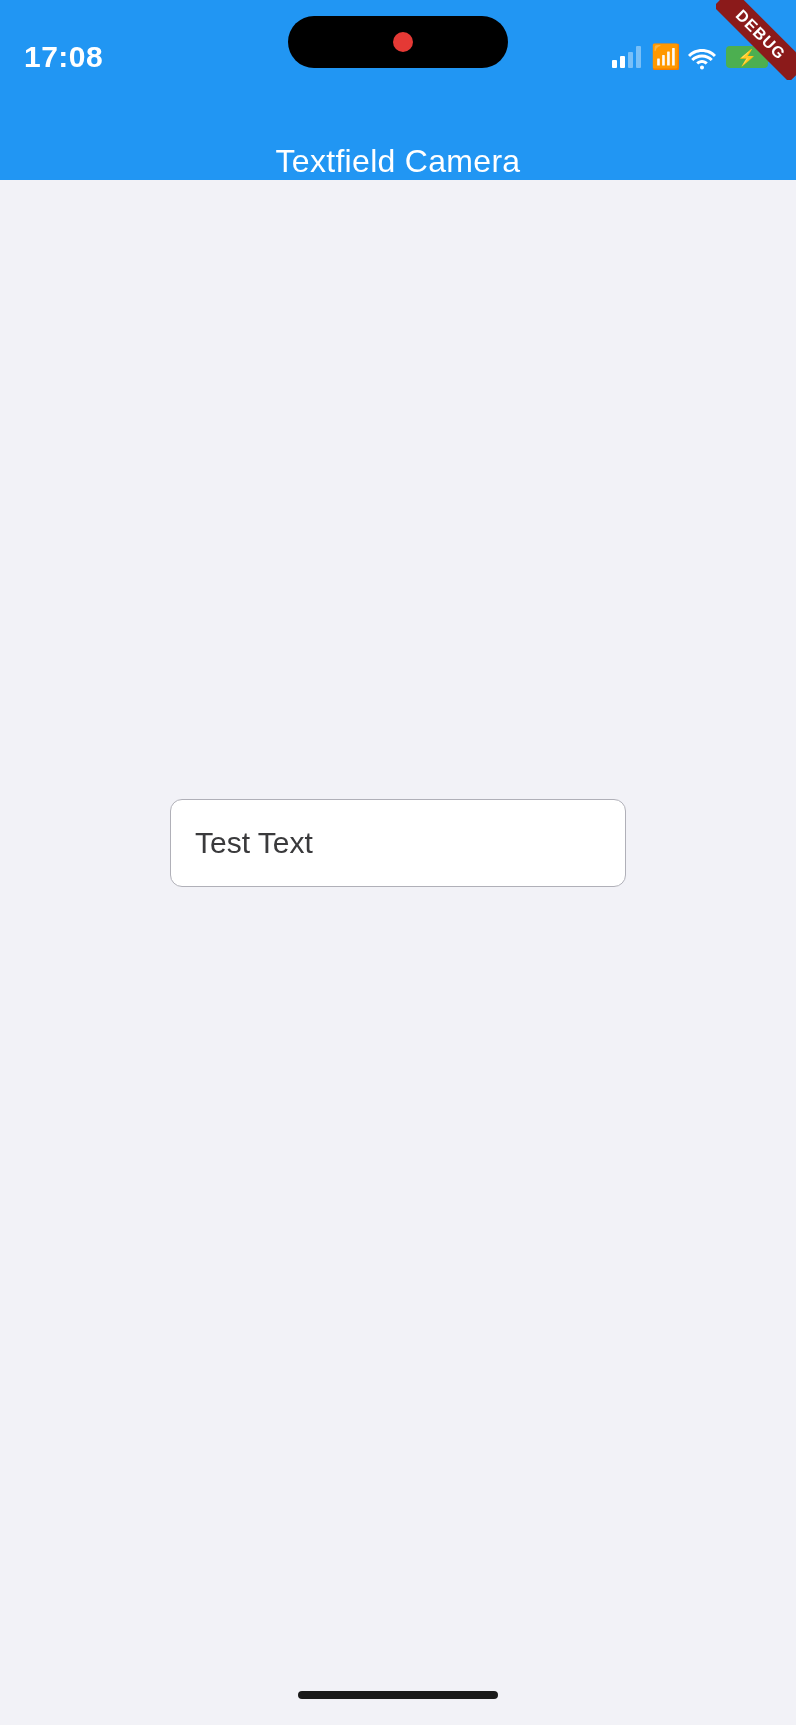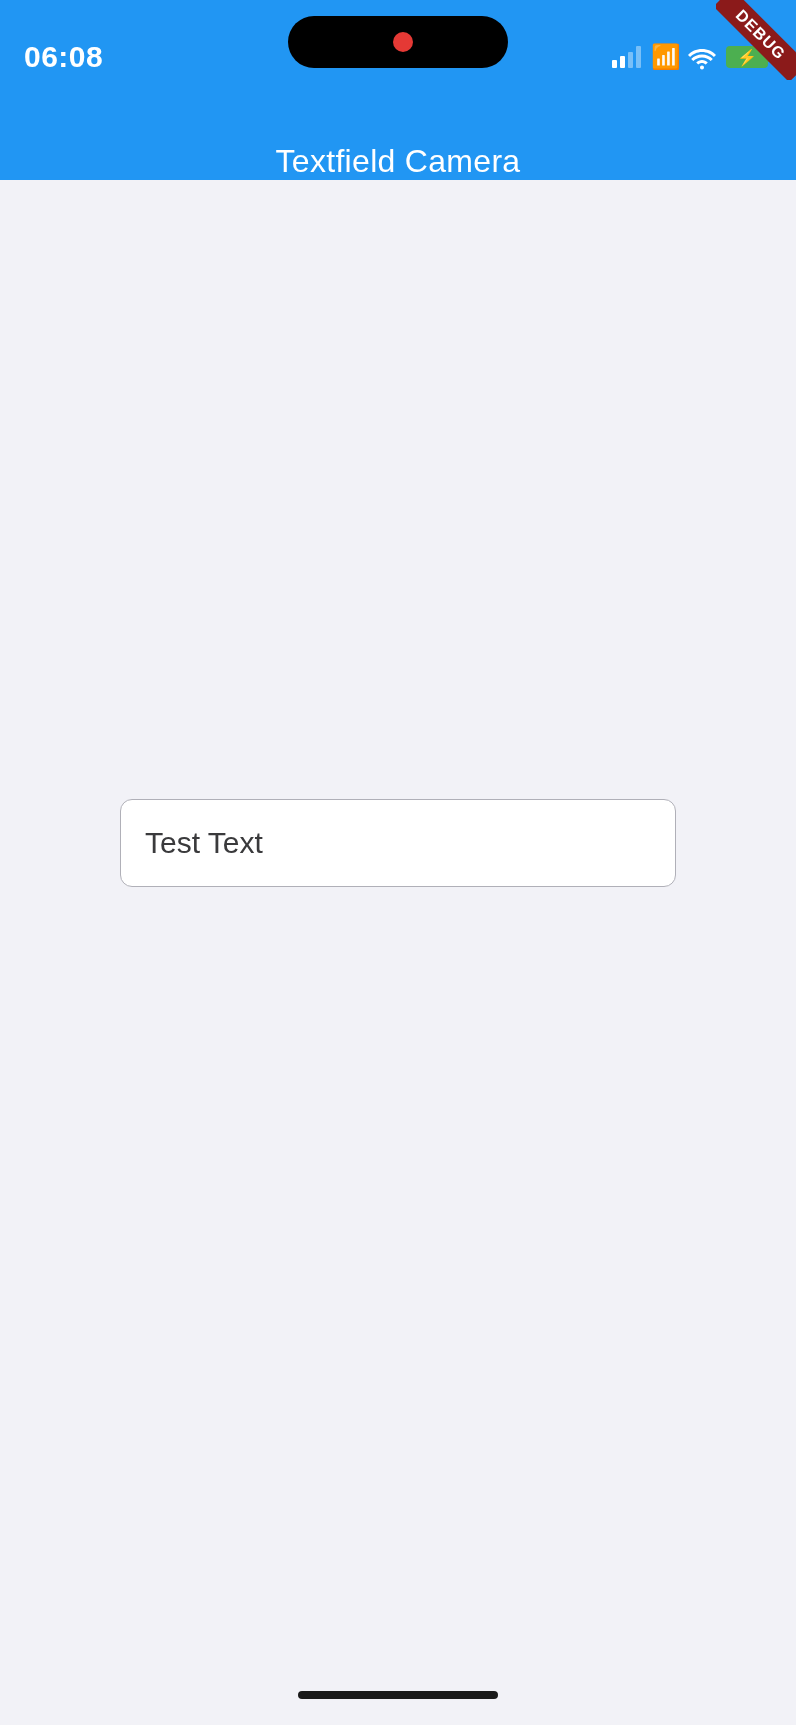--- a/index.html
+++ b/index.html
@@ -175,21 +175,21 @@
 
     .text-field-container {
       position: absolute;
       top: 50%;
       left: 50%;
       transform: translate(-50%, -50%);
       margin-top: -80px;
     }
 
     .text-field {
-      width: 556px;
+      width: 456px;
       height: 88px;
       border: 1.5px solid #b0b0b8;
       border-radius: 12px;
       background: white;
       display: flex;
       align-items: center;
       padding: 0 24px;
       font-size: 30px;
       color: #3a3a3c;
       cursor: text;
@@ -211,21 +211,21 @@
       width: 200px;
       height: 8px;
       background: #1a1a1a;
       border-radius: 4px;
     }
   </style>
 </head>
 <body>
 
 <div class="status-bar">
-  <span class="status-time">06:08</span>
+  <span class="status-time">17:08</span>
 
   <div class="dynamic-island">
     <div class="dynamic-island-dot"></div>
   </div>
 
   <div class="status-icons">
     <div class="signal-bars">
       <div class="signal-bar"></div>
       <div class="signal-bar"></div>
       <div class="signal-bar"></div>

